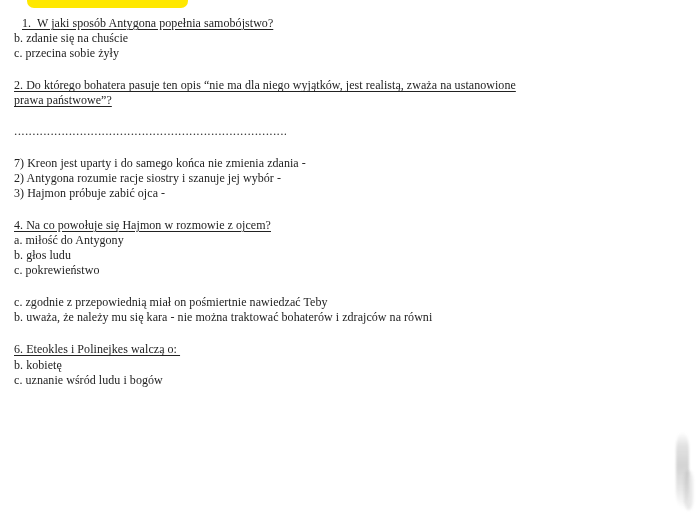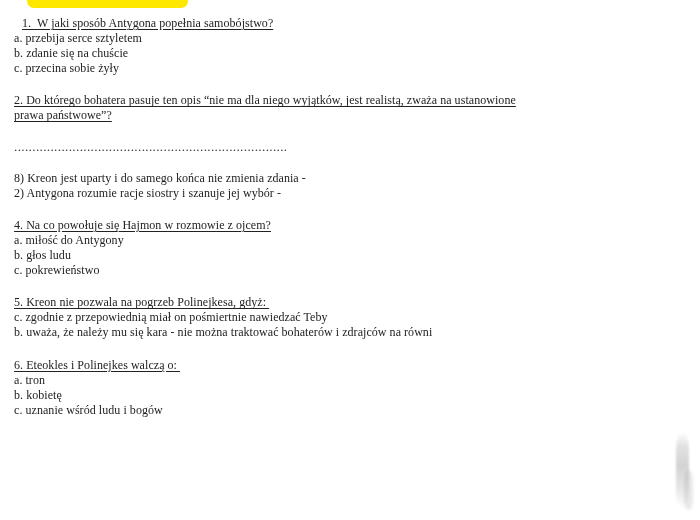--- a/index.html
+++ b/index.html
@@ -103,55 +103,53 @@
 </head>
 <body>
 
 <div class="page">
 
   <div class="highlight-mark"></div>
 
   <div class="doc">
 
     <div class="line q-head q1-head">1.  W jaki sposób Antygona popełnia samobójstwo?</div>
-    <div class="line opt">a. przebija serce sztyletem</div>
     <div class="line opt">b. zdanie się na chuście</div>
     <div class="line opt">c. przecina sobie żyły</div>
 
     <div class="spacer-lg"></div>
 
     <div class="line q-head">2. Do którego bohatera pasuje ten opis “nie ma dla niego wyjątków, jest realistą, zważa na ustanowione</div>
     <div class="line q-head">prawa państwowe”?</div>
 
     <div class="spacer-md"></div>
 
     <div class="dots">..........................................................................................</div>
 
     <div class="spacer-lg"></div>
 
-    <div class="line opt">8) Kreon jest uparty i do samego końca nie zmienia zdania -</div>
+    <div class="line opt">7) Kreon jest uparty i do samego końca nie zmienia zdania -</div>
     <div class="line opt">2) Antygona rozumie racje siostry i szanuje jej wybór -</div>
+    <div class="line opt">3) Hajmon próbuje zabić ojca -</div>
 
     <div class="spacer-lg"></div>
 
     <div class="line q-head">4. Na co powołuje się Hajmon w rozmowie z ojcem?</div>
     <div class="line opt">a. miłość do Antygony</div>
     <div class="line opt">b. głos ludu</div>
     <div class="line opt">c. pokrewieństwo</div>
 
     <div class="spacer-lg"></div>
 
-    <div class="line q-head">5. Kreon nie pozwala na pogrzeb Polinejkesa, gdyż: </div>
     <div class="line opt">c. zgodnie z przepowiednią miał on pośmiertnie nawiedzać Teby</div>
     <div class="line opt">b. uważa, że należy mu się kara - nie można traktować bohaterów i zdrajców na równi</div>
 
     <div class="spacer-lg"></div>
 
     <div class="line q-head">6. Eteokles i Polinejkes walczą o: </div>
-    <div class="line opt">a. tron</div>
     <div class="line opt">b. kobietę</div>
     <div class="line opt">c. uznanie wśród ludu i bogów</div>
 
   </div>
 
   <div class="smudge"></div>
   <div class="smudge2"></div>
 
 </div>
 

